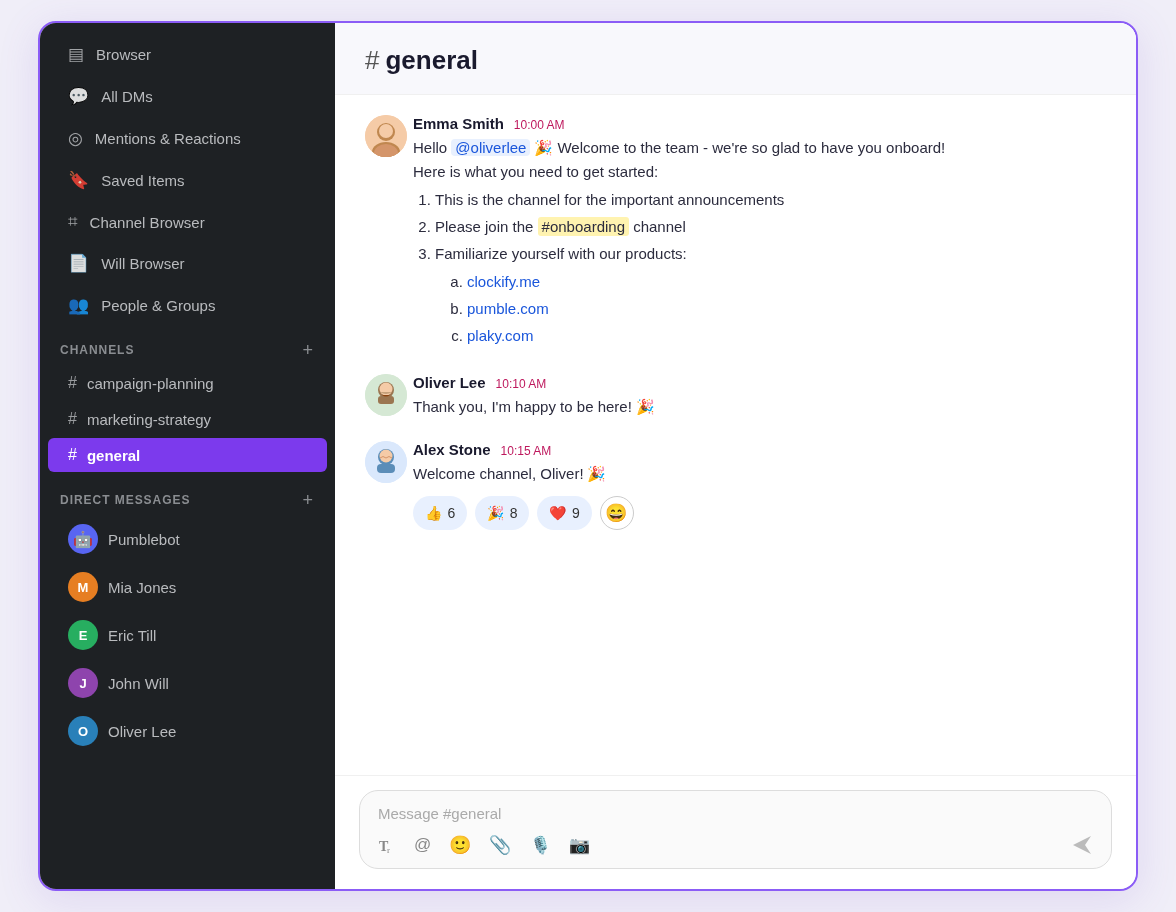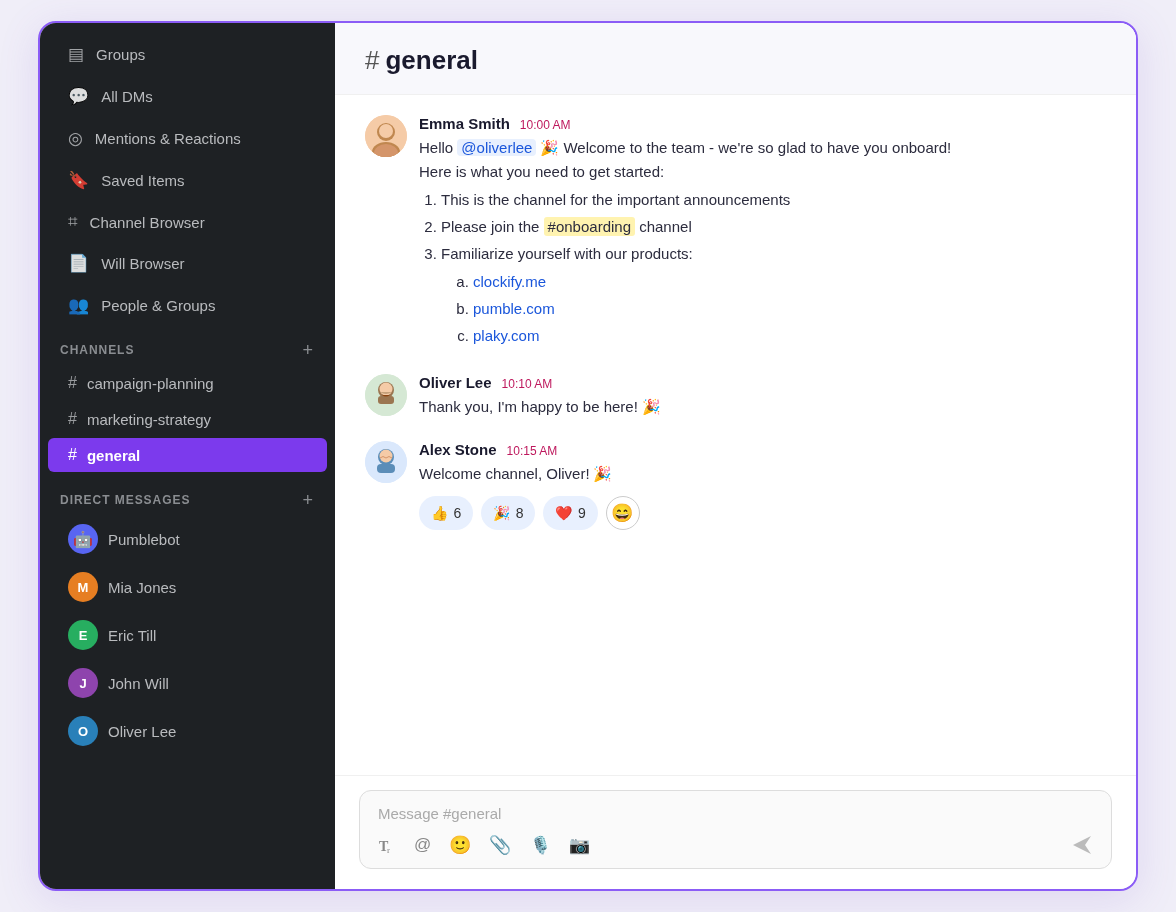--- a/index.html
+++ b/index.html
@@ -132,21 +132,21 @@
     .messages-area {
       flex: 1;
       overflow-y: auto;
       padding: 20px 30px;
       display: flex;
       flex-direction: column;
       gap: 22px;
     }
     .message {
       display: flex;
-      gap: 12px;
+      gap: 6px;
       align-items: flex-start;
     }
     .msg-avatar {
       width: 42px;
       height: 42px;
       border-radius: 50%;
       flex-shrink: 0;
       font-size: 26px;
       display: flex;
       align-items: center;
@@ -211,21 +211,21 @@
       cursor: pointer;
       color: #888;
     }
     
     .message-input-area {
       padding: 14px 24px 20px 24px;
       border-top: 1px solid #f0f0f0;
     }
     .input-box {
       border: 1.5px solid #ddd;
-      border-radius: 12px;
+      border-radius: 19px;
       padding: 14px 16px 10px 16px;
       background: #fafafa;
     }
     .input-placeholder {
       font-size: 15px;
       color: #aaa;
       margin-bottom: 10px;
       padding: 0 2px;
     }
     .input-toolbar {
@@ -262,21 +262,21 @@
 </head>
 <body>
 
 <div class="app-container">
 
   <div class="sidebar">
 
     <div style="padding-top:10px;">
       <div class="sidebar-nav-item">
         <span class="icon">▤</span>
-        <span>Groups</span>
+        <span>Browser</span>
       </div>
       <div class="sidebar-nav-item">
         <span class="icon">💬</span>
         <span>All DMs</span>
       </div>
       <div class="sidebar-nav-item">
         <span class="icon">◎</span>
         <span>Mentions &amp; Reactions</span>
       </div>
       <div class="sidebar-nav-item">

